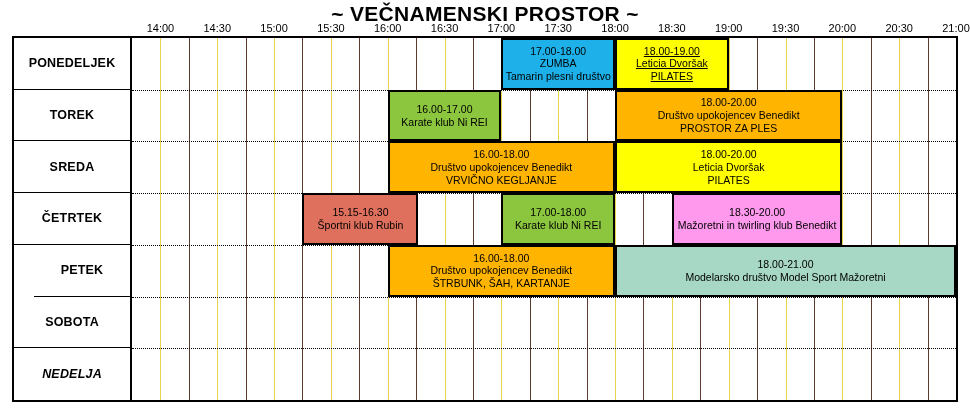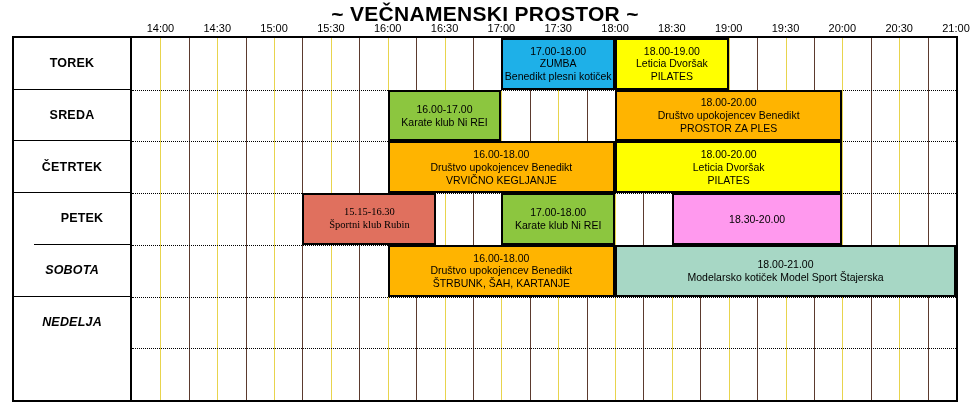--- a/index.html
+++ b/index.html
@@ -118,32 +118,35 @@
       <div class="tick-label" style="left: 728.69px;">19:00</div>
       <div class="tick-label" style="left: 785.517px;">19:30</div>
       <div class="tick-label" style="left: 842.345px;">20:00</div>
       <div class="tick-label" style="left: 899.172px;">20:30</div>
       <div class="tick-label" style="left: 956px;">21:00</div>
     </div>
 
   <div id="table">
     <div id="daycol">
         <div class="day-cell" style="height: 51.7143px;">
+          <span>PONEDELJEK</span>
+        </div>
+        <div class="day-cell" style="height: 51.7143px;">
           <span>TOREK</span>
         </div>
         <div class="day-cell" style="height: 51.7143px;">
           <span>SREDA</span>
         </div>
         <div class="day-cell" style="height: 51.7143px;">
           <span>ČETRTEK</span>
         </div>
         <div class="day-cell" style="height: 51.7143px; margin-left: 20px;">
           <span>PETEK</span>
         </div>
-        <div class="day-cell" style="height: 51.7143px; font-style: italic;">
+        <div class="day-cell" style="height: 51.7143px;">
           <span>SOBOTA</span>
         </div>
         <div class="day-cell" style="height: 51.7143px;">
           <span>NEDELJA</span>
         </div>
       </div>
     <div id="gridarea">
         <div class="vline minor" style="left: 28px;"></div>
         <div class="vline major" style="left: 57px;"></div>
         <div class="vline minor" style="left: 85px;"></div>
@@ -174,23 +177,23 @@
         <div class="vline major" style="left: 796px;"></div>
         <div class="hline" style="top: 51.7143px;"></div>
         <div class="hline" style="top: 103.429px;"></div>
         <div class="hline" style="top: 155.143px;"></div>
         <div class="hline" style="top: 206.857px;"></div>
         <div class="hline" style="top: 258.571px;"></div>
         <div class="hline" style="top: 310.286px;"></div>
         <div class="event" style="left: 369.379px; width: 113.655px; top: 0px; height: 51.7143px; background: rgb(30, 176, 232);">
           <div class="ln t">17.00-18.00</div>
           <div class="ln">ZUMBA</div>
-          <div class="ln">Benedikt plesni kotiček</div>
-        </div>
-        <div class="event" style="left: 483.034px; width: 113.655px; top: 0px; height: 51.7143px; background: rgb(255, 255, 0);">
+          <div class="ln">Tamarin plesni društvo</div>
+        </div>
+        <div class="event" style="left: 483.034px; width: 113.655px; top: 0px; height: 51.7143px; background: rgb(255, 255, 0); text-decoration: underline;">
           <div class="ln t">18.00-19.00</div>
           <div class="ln">Leticia Dvoršak</div>
           <div class="ln">PILATES</div>
         </div>
         <div class="event" style="left: 255.724px; width: 113.655px; top: 51.7143px; height: 51.7143px; background: rgb(140, 198, 63);">
           <div class="ln t">16.00-17.00</div>
           <div class="ln">Karate klub Ni REI</div>
         </div>
         <div class="event" style="left: 483.034px; width: 227.31px; top: 51.7143px; height: 51.7143px; background: rgb(255, 180, 0);">
           <div class="ln t">18.00-20.00</div>
@@ -200,36 +203,37 @@
         <div class="event" style="left: 255.724px; width: 227.31px; top: 103.429px; height: 51.7143px; background: rgb(255, 180, 0);">
           <div class="ln t">16.00-18.00</div>
           <div class="ln">Društvo upokojencev Benedikt</div>
           <div class="ln">VRVIČNO KEGLJANJE</div>
         </div>
         <div class="event" style="left: 483.034px; width: 227.31px; top: 103.429px; height: 51.7143px; background: rgb(255, 255, 0);">
           <div class="ln t">18.00-20.00</div>
           <div class="ln">Leticia Dvoršak</div>
           <div class="ln">PILATES</div>
         </div>
-        <div class="event" style="left: 170.483px; width: 134px; top: 155.143px; height: 51.7143px; background: rgb(224, 112, 94); font-family: Liberation Serif, serif;">
+        <div class="event" style="left: 170.483px; width: 116px; top: 155.143px; height: 51.7143px; background: rgb(224, 112, 94);">
           <div class="ln t">15.15-16.30</div>
           <div class="ln">Športni klub Rubin</div>
         </div>
         <div class="event" style="left: 369.379px; width: 113.655px; top: 155.143px; height: 51.7143px; background: rgb(140, 198, 63);">
           <div class="ln t">17.00-18.00</div>
           <div class="ln">Karate klub Ni REI</div>
         </div>
         <div class="event" style="left: 539.862px; width: 170.483px; top: 155.143px; height: 51.7143px; background: rgb(255, 153, 238); text-align: right;">
           <div class="ln t">18.30-20.00</div>
+          <div class="ln">Mažoretni in twirling klub Benedikt</div>
         </div>
         <div class="event" style="left: 255.724px; width: 227.31px; top: 206.857px; height: 51.7143px; background: rgb(255, 180, 0);">
           <div class="ln t">16.00-18.00</div>
           <div class="ln">Društvo upokojencev Benedikt</div>
           <div class="ln">ŠTRBUNK, ŠAH, KARTANJE</div>
         </div>
         <div class="event" style="left: 483.034px; width: 340.966px; top: 206.857px; height: 51.7143px; background: rgb(167, 215, 197);">
           <div class="ln t">18.00-21.00</div>
-          <div class="ln">Modelarsko kotiček Model Sport Štajerska</div>
+          <div class="ln">Modelarsko društvo Model Sport Mažoretni</div>
         </div>
       </div>
   </div>
 
 </div>
 
 </body></html>

